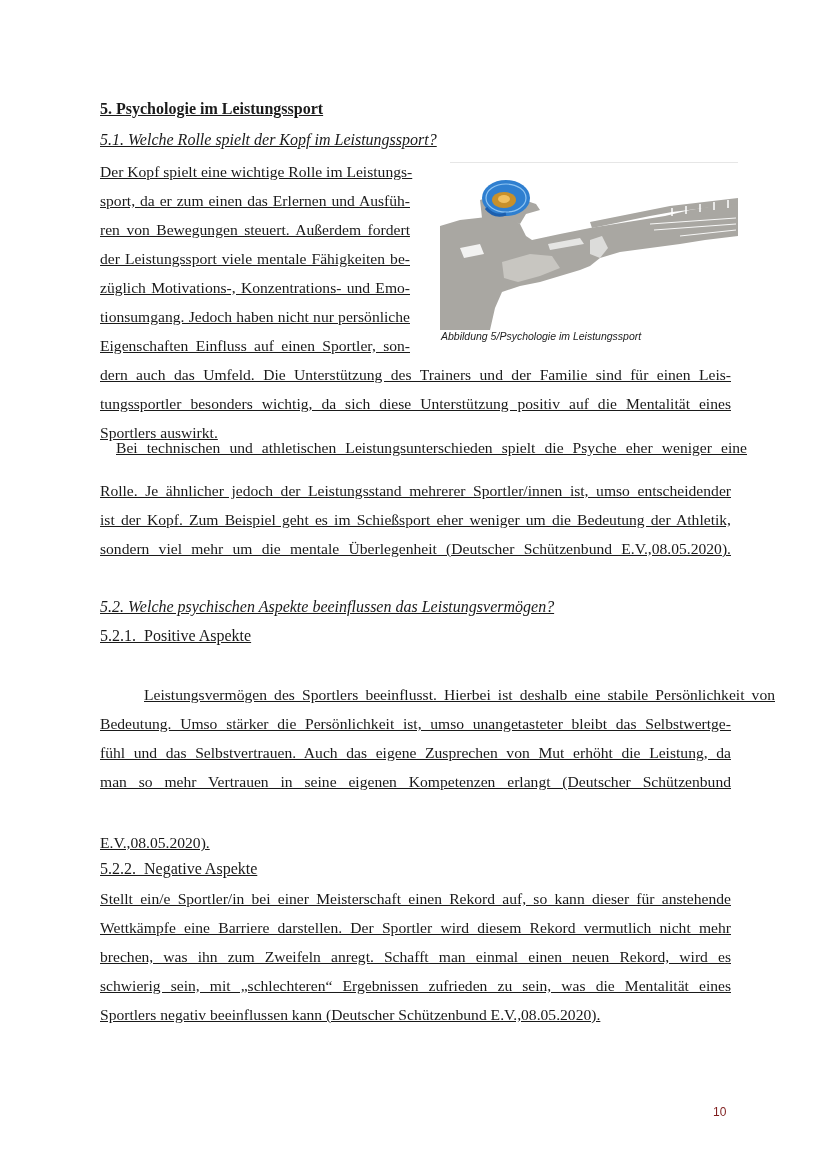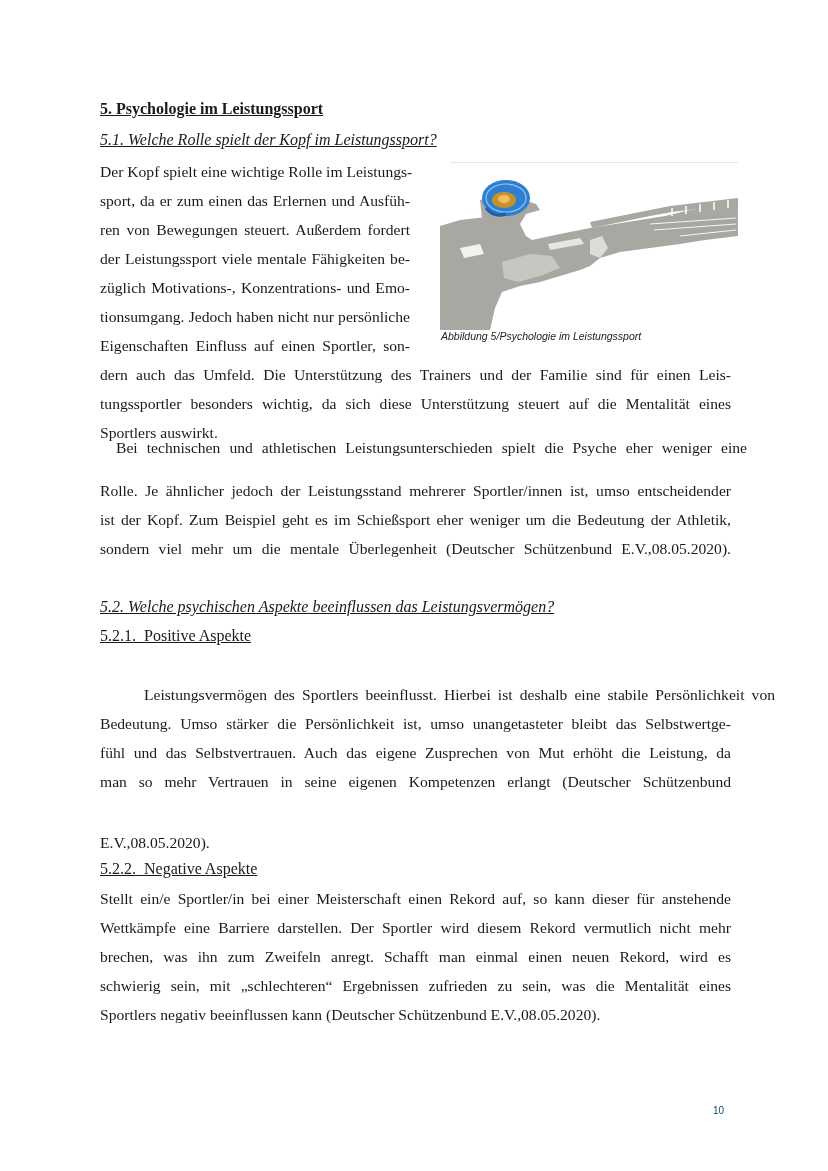--- a/index.html
+++ b/index.html
@@ -41,20 +41,21 @@
       text-decoration: underline;
       white-space: pre;
     }
     .line {
       font-size: 15.6px;
       line-height: 18px;
       white-space: nowrap;
       left: 100px;
       text-align: justify;
       text-align-last: justify;
+      text-decoration: underline;
     }
     .line.last {
       text-align-last: left;
     }
     .w-short { width: 310px; }
     .w-full { width: 631px; }
     .figure {
       left: 440px; top: 158px;
       width: 300px; height: 172px;
     }
@@ -68,22 +69,22 @@
       left: 441px; top: 330px;
       font-family: "Liberation Sans", sans-serif;
       font-style: italic;
       font-size: 10.5px;
       color: #222;
       white-space: nowrap;
     }
     .page-number {
       left: 713px; top: 1105px;
       font-family: "Liberation Sans", sans-serif;
-      font-size: 10px;
-      color: #0c4a6e;
+      font-size: 12px;
+      color: #7f1d1d;
     }
   </style>
 </head>
 <body>
 
 <div class="page">
 
   <div class="abs h1">5. Psychologie im Leistungssport</div>
 
   <div class="abs h2" style="left:100px; top:131px;">5.1. Welche Rolle spielt der Kopf im Leistungssport?</div>
@@ -128,21 +129,21 @@
       <ellipse cx="66" cy="40" rx="24" ry="18" fill="#2f7fd0"></ellipse>
       <ellipse cx="66" cy="40" rx="20" ry="14" fill="none" stroke="#8fc4f2" stroke-width="1.2"></ellipse>
       <ellipse cx="64" cy="42" rx="12" ry="8" fill="#c8902a"></ellipse>
       <ellipse cx="64" cy="41" rx="6" ry="4" fill="#f0c060"></ellipse>
       <path d="M46,50 Q54,60 66,56" stroke="#1d5fae" stroke-width="3" fill="none"></path>
     </svg>
   </div>
   <div class="abs caption">Abbildung 5/Psychologie im Leistungssport</div>
 
   <div class="abs line w-full" style="top:366px;">dern auch das Umfeld. Die Unterstützung des Trainers und der Familie sind für einen Leis-</div>
-  <div class="abs line w-full" style="top:395px;">tungssportler besonders wichtig, da sich diese Unterstützung steuert auf die Mentalität eines</div>
+  <div class="abs line w-full" style="top:395px;">tungssportler besonders wichtig, da sich diese Unterstützung positiv auf die Mentalität eines</div>
   <div class="abs line w-full last" style="top:424px;">Sportlers auswirkt.</div>
 
   <div class="abs line w-full" style="top:439px;margin-left:16px;">Bei technischen und athletischen Leistungsunterschieden spielt die Psyche eher weniger eine</div>
   <div class="abs line w-full" style="top:482px;">Rolle. Je ähnlicher jedoch der Leistungsstand mehrerer Sportler/innen ist, umso entscheidender</div>
   <div class="abs line w-full" style="top:511px;">ist der Kopf. Zum Beispiel geht es im Schießsport eher weniger um die Bedeutung der Athletik,</div>
   <div class="abs line w-full" style="top:540px;">sondern viel mehr um die mentale Überlegenheit (Deutscher Schützenbund E.V.,08.05.2020).</div>
 
   <div class="abs h2" style="left:100px; top:598px;">5.2. Welche psychischen Aspekte beeinflussen das Leistungsvermögen?</div>
 
   <div class="abs h3" style="left:100px; top:627px;">5.2.1.  Positive Aspekte</div>

